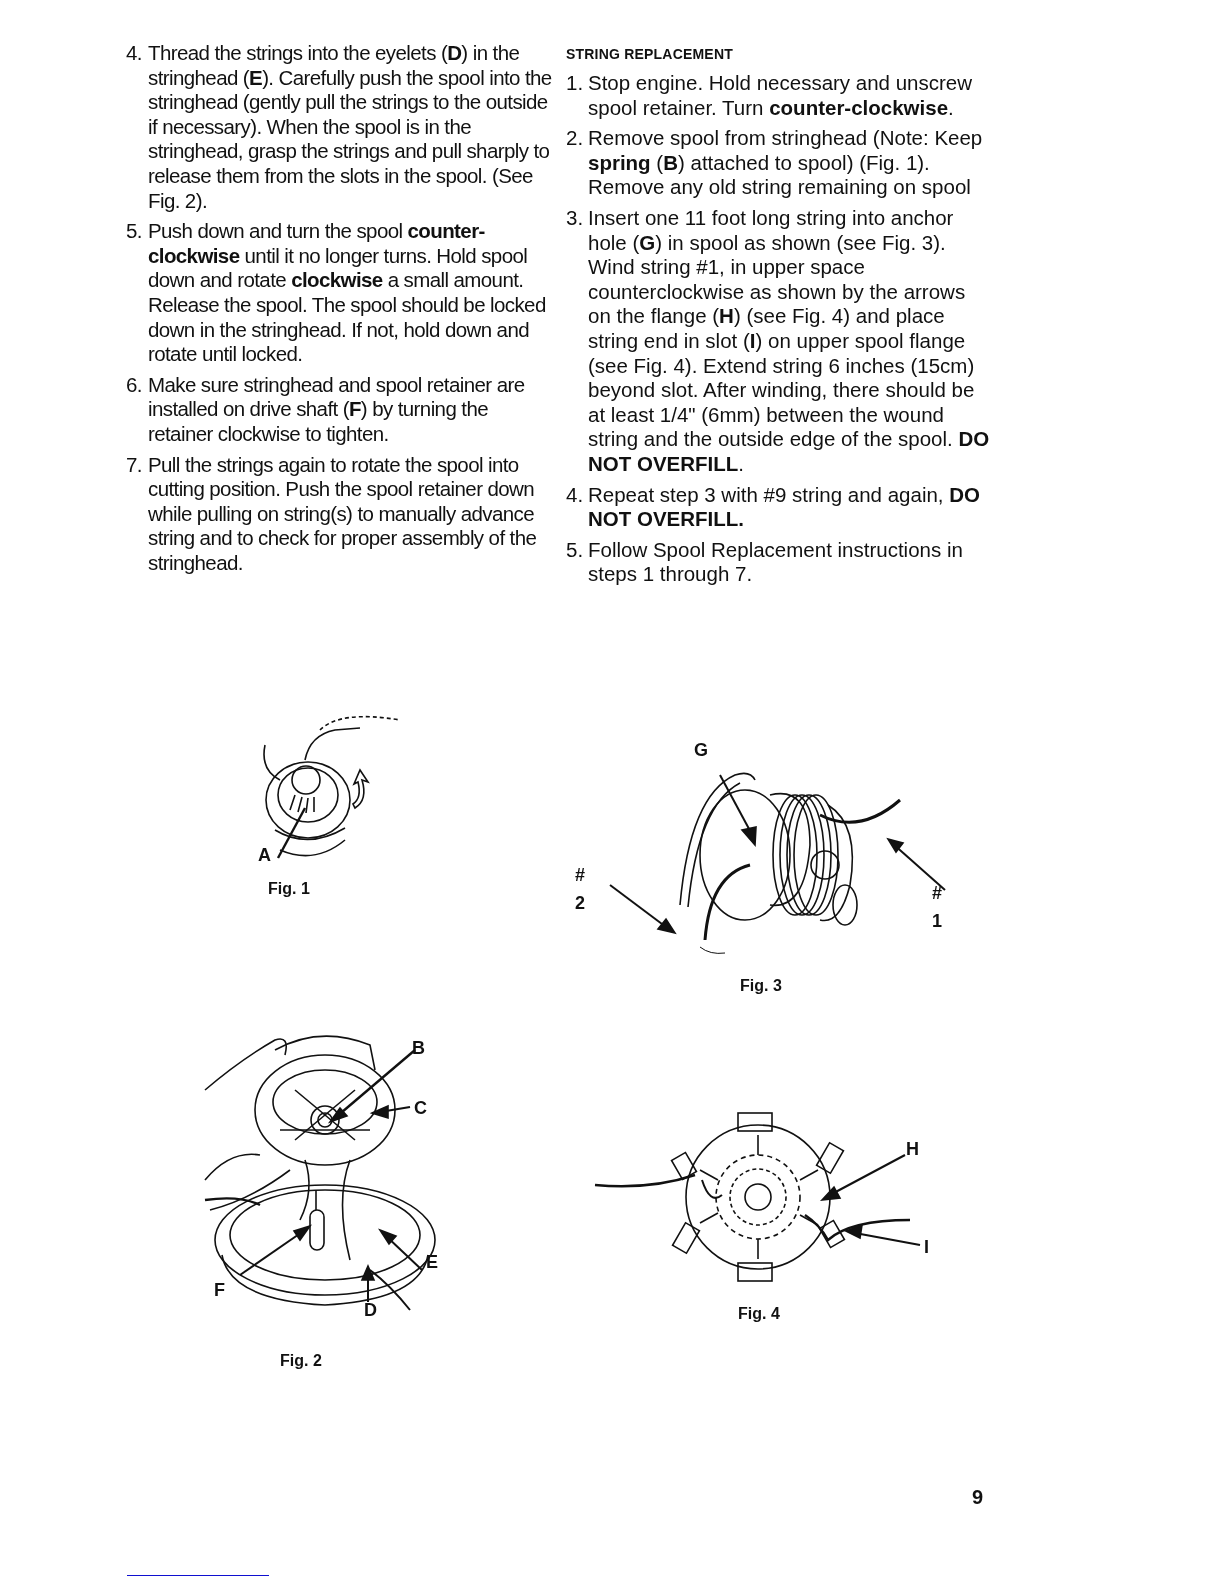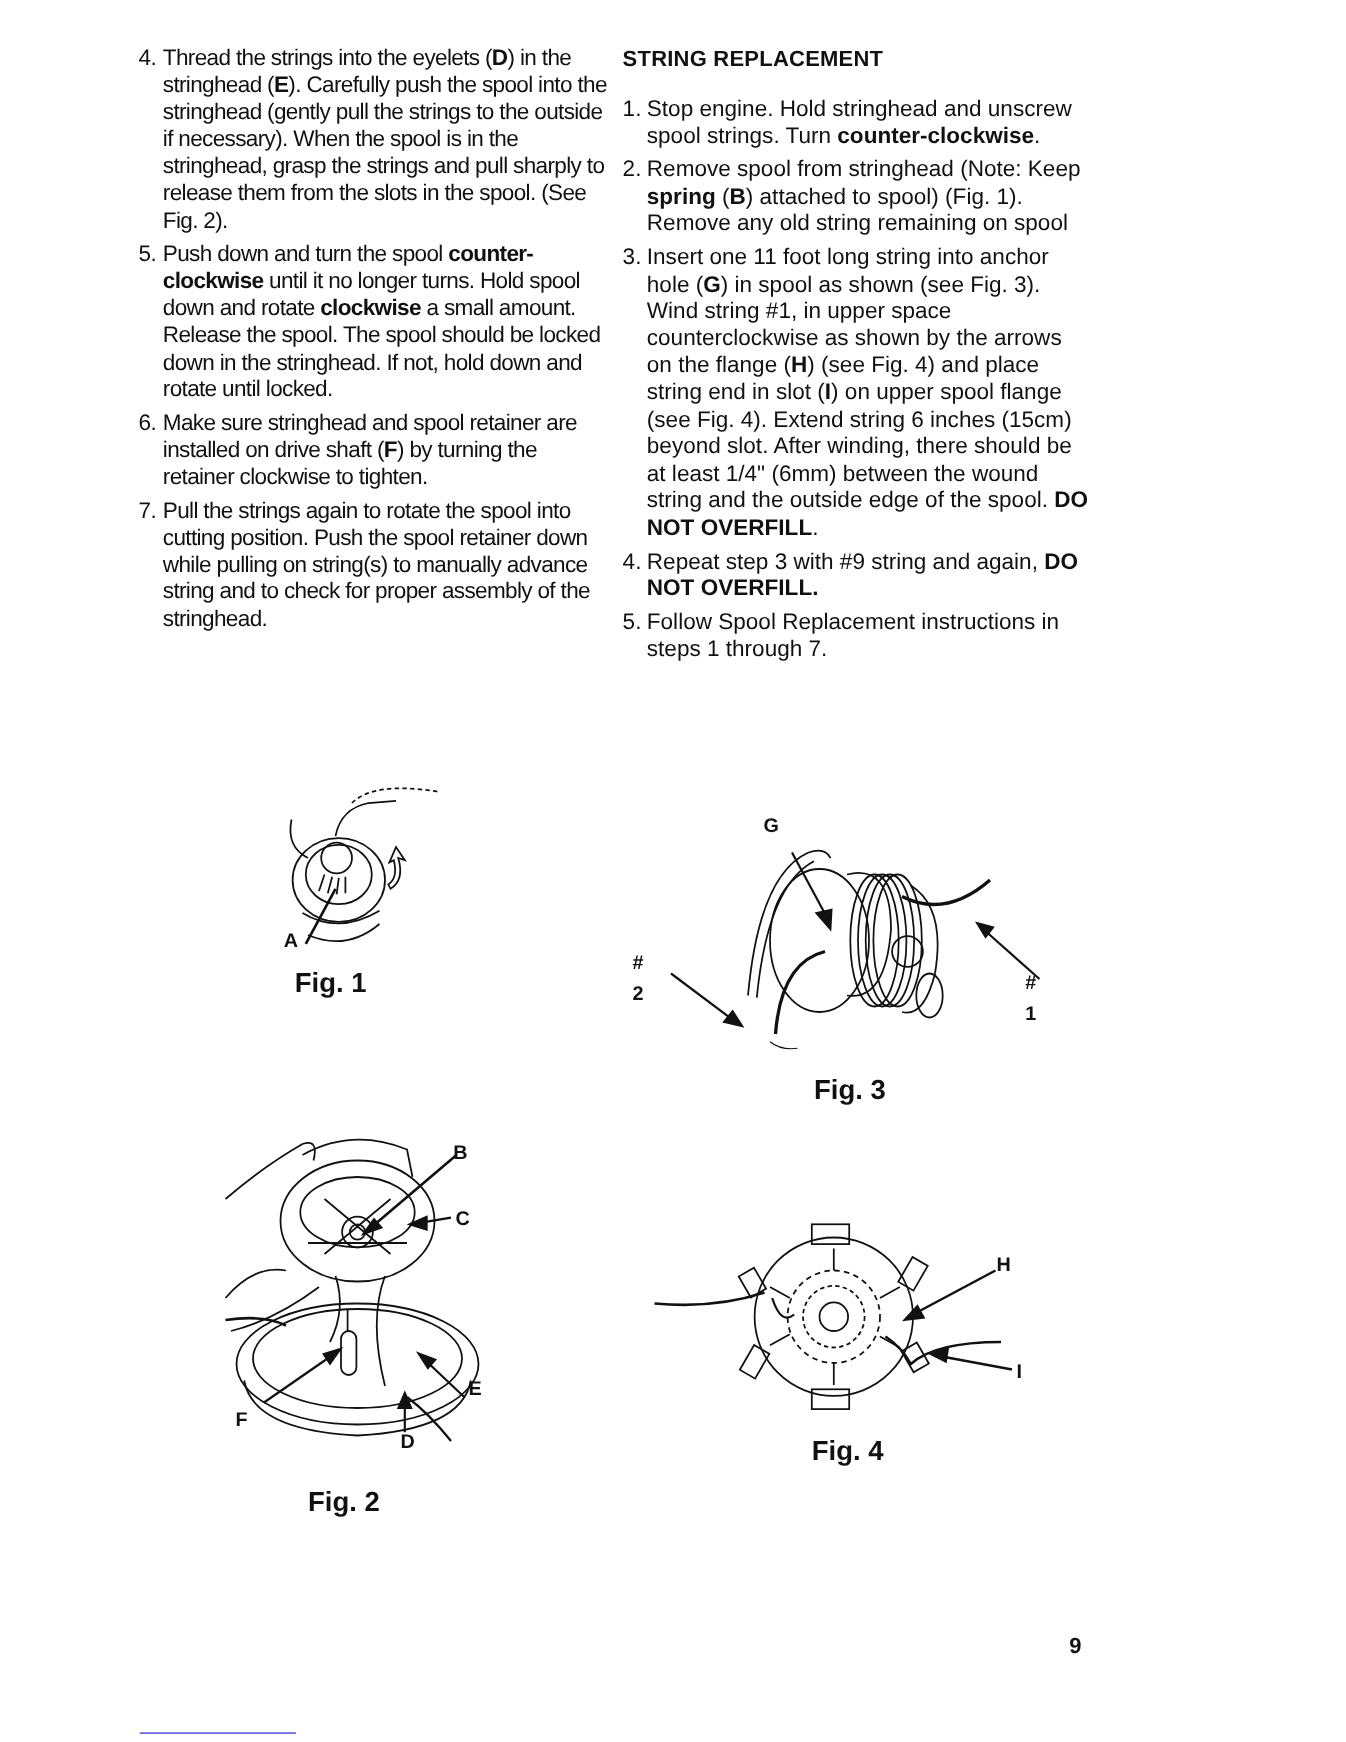--- a/index.html
+++ b/index.html
@@ -4,42 +4,42 @@
 <style>
   html, body { margin: 0; padding: 0; background: #ffffff; }
   body { width: 1224px; height: 1584px; position: relative; overflow: hidden;
          font-family: "Liberation Sans", sans-serif; color: #111; }
   .col { position: absolute; font-size: 20.5px; line-height: 24.6px; }
   #col-left { left: 126px; top: 41px; width: 430px; }
   #col-right { left: 566px; top: 41px; width: 425px; }
   .step { position: relative; padding-left: 22px; margin-bottom: 6px; }
   .step .num { position: absolute; left: 0; top: 0; }
   .step b { font-weight: bold; }
-  .section-title { font-weight: bold; font-size: 20px; line-height: 26px; margin-bottom: 20px; letter-spacing: 0.2px; }
+  .section-title { font-weight: bold; font-size: 14px; line-height: 26px; margin-bottom: 4px; letter-spacing: 0.2px; }
   .left-cond { letter-spacing: -0.6px; }
   .fig { position: absolute; }
   .fig svg { display: block; }
-  .caption { position: absolute; font-weight: bold; font-size: 25px; }
+  .caption { position: absolute; font-weight: bold; font-size: 16px; }
   .lbl { position: absolute; font-weight: bold; font-size: 18px; }
   .page-num { position: absolute; left: 972px; top: 1486px; font-weight: bold; font-size: 20px; }
   .footer-line { position: absolute; left: 127px; top: 1575px; width: 142px; height: 1px; background: #1010d0; }
 </style>
 </head>
 <body>
 
 <div id="col-left" class="col left-cond">
   <div class="step"><span class="num">4.</span><span class="body"><span>Thread the strings into the eyelets (</span><b>D</b><span>) in the stringhead (</span><b>E</b><span>). Carefully push the spool into the stringhead (gently pull the strings to the outside if necessary).  When the spool is in the stringhead, grasp the strings and pull sharply to release them from the slots in the spool.  (See Fig.  2).</span></span></div>
   <div class="step"><span class="num">5.</span><span class="body"><span>Push down and turn the spool </span><b>counter-clockwise</b><span> until it no longer turns.  Hold spool down and rotate  </span><b>clockwise</b><span> a small amount.  Release the spool.  The spool should be locked down in the stringhead.  If not, hold down and rotate until locked.</span></span></div>
   <div class="step"><span class="num">6.</span><span class="body"><span>Make sure stringhead  and spool retainer are installed on drive shaft (</span><b>F</b><span>) by turning the retainer clockwise to tighten.</span></span></div>
   <div class="step"><span class="num">7.</span><span class="body"><span>Pull the strings again to rotate the spool into cutting position.  Push the spool retainer down while pulling on string(s) to manually advance string and to check for proper assembly of the stringhead.</span></span></div>
 </div>
 
 <div id="col-right" class="col">
   <div class="section-title">STRING REPLACEMENT</div>
-  <div class="step"><span class="num">1.</span><span class="body"><span>Stop engine.  Hold stringhead and unscrew spool strings.  Turn </span><b>counter-clockwise</b><span>.</span></span></div>
+  <div class="step"><span class="num">1.</span><span class="body"><span>Stop engine.  Hold necessary and unscrew spool retainer.  Turn </span><b>counter-clockwise</b><span>.</span></span></div>
   <div class="step"><span class="num">2.</span><span class="body"><span>Remove spool from stringhead (Note: Keep </span><b>spring</b><span> (</span><b>B</b><span>) attached to spool) (Fig. 1).   Remove any old string remaining on spool</span></span></div>
   <div class="step"><span class="num">3.</span><span class="body"><span>Insert one 11 foot long string into anchor hole  (</span><b>G</b><span>) in spool as shown (see Fig. 3). Wind string #1, in upper space counterclockwise as shown by the arrows on the flange (</span><b>H</b><span>) (see Fig. 4) and place string end in slot  (</span><b>I</b><span>) on upper spool flange (see Fig. 4). Extend string 6 inches (15cm) beyond slot. After winding, there should be at least 1/4" (6mm) between the wound string and the outside edge of the spool.  </span><b>DO NOT OVERFILL</b><span>.</span></span></div>
   <div class="step"><span class="num">4.</span><span class="body"><span>Repeat step 3 with #9 string and again, </span><b>DO NOT OVERFILL.</b></span></div>
   <div class="step"><span class="num">5.</span><span class="body"><span>Follow Spool Replacement instructions in steps 1 through 7.</span></span></div>
 </div>
 
 <div class="fig" style="left:250px;top:700px;">
   <svg width="170" height="170" viewBox="0 0 170 170" fill="none" stroke="#111" stroke-width="1.6">
     <path d="M70 30 Q90 10 150 20" stroke-dasharray="4 3"></path>
     <path d="M55 60 Q60 35 85 30 L110 28"></path>

